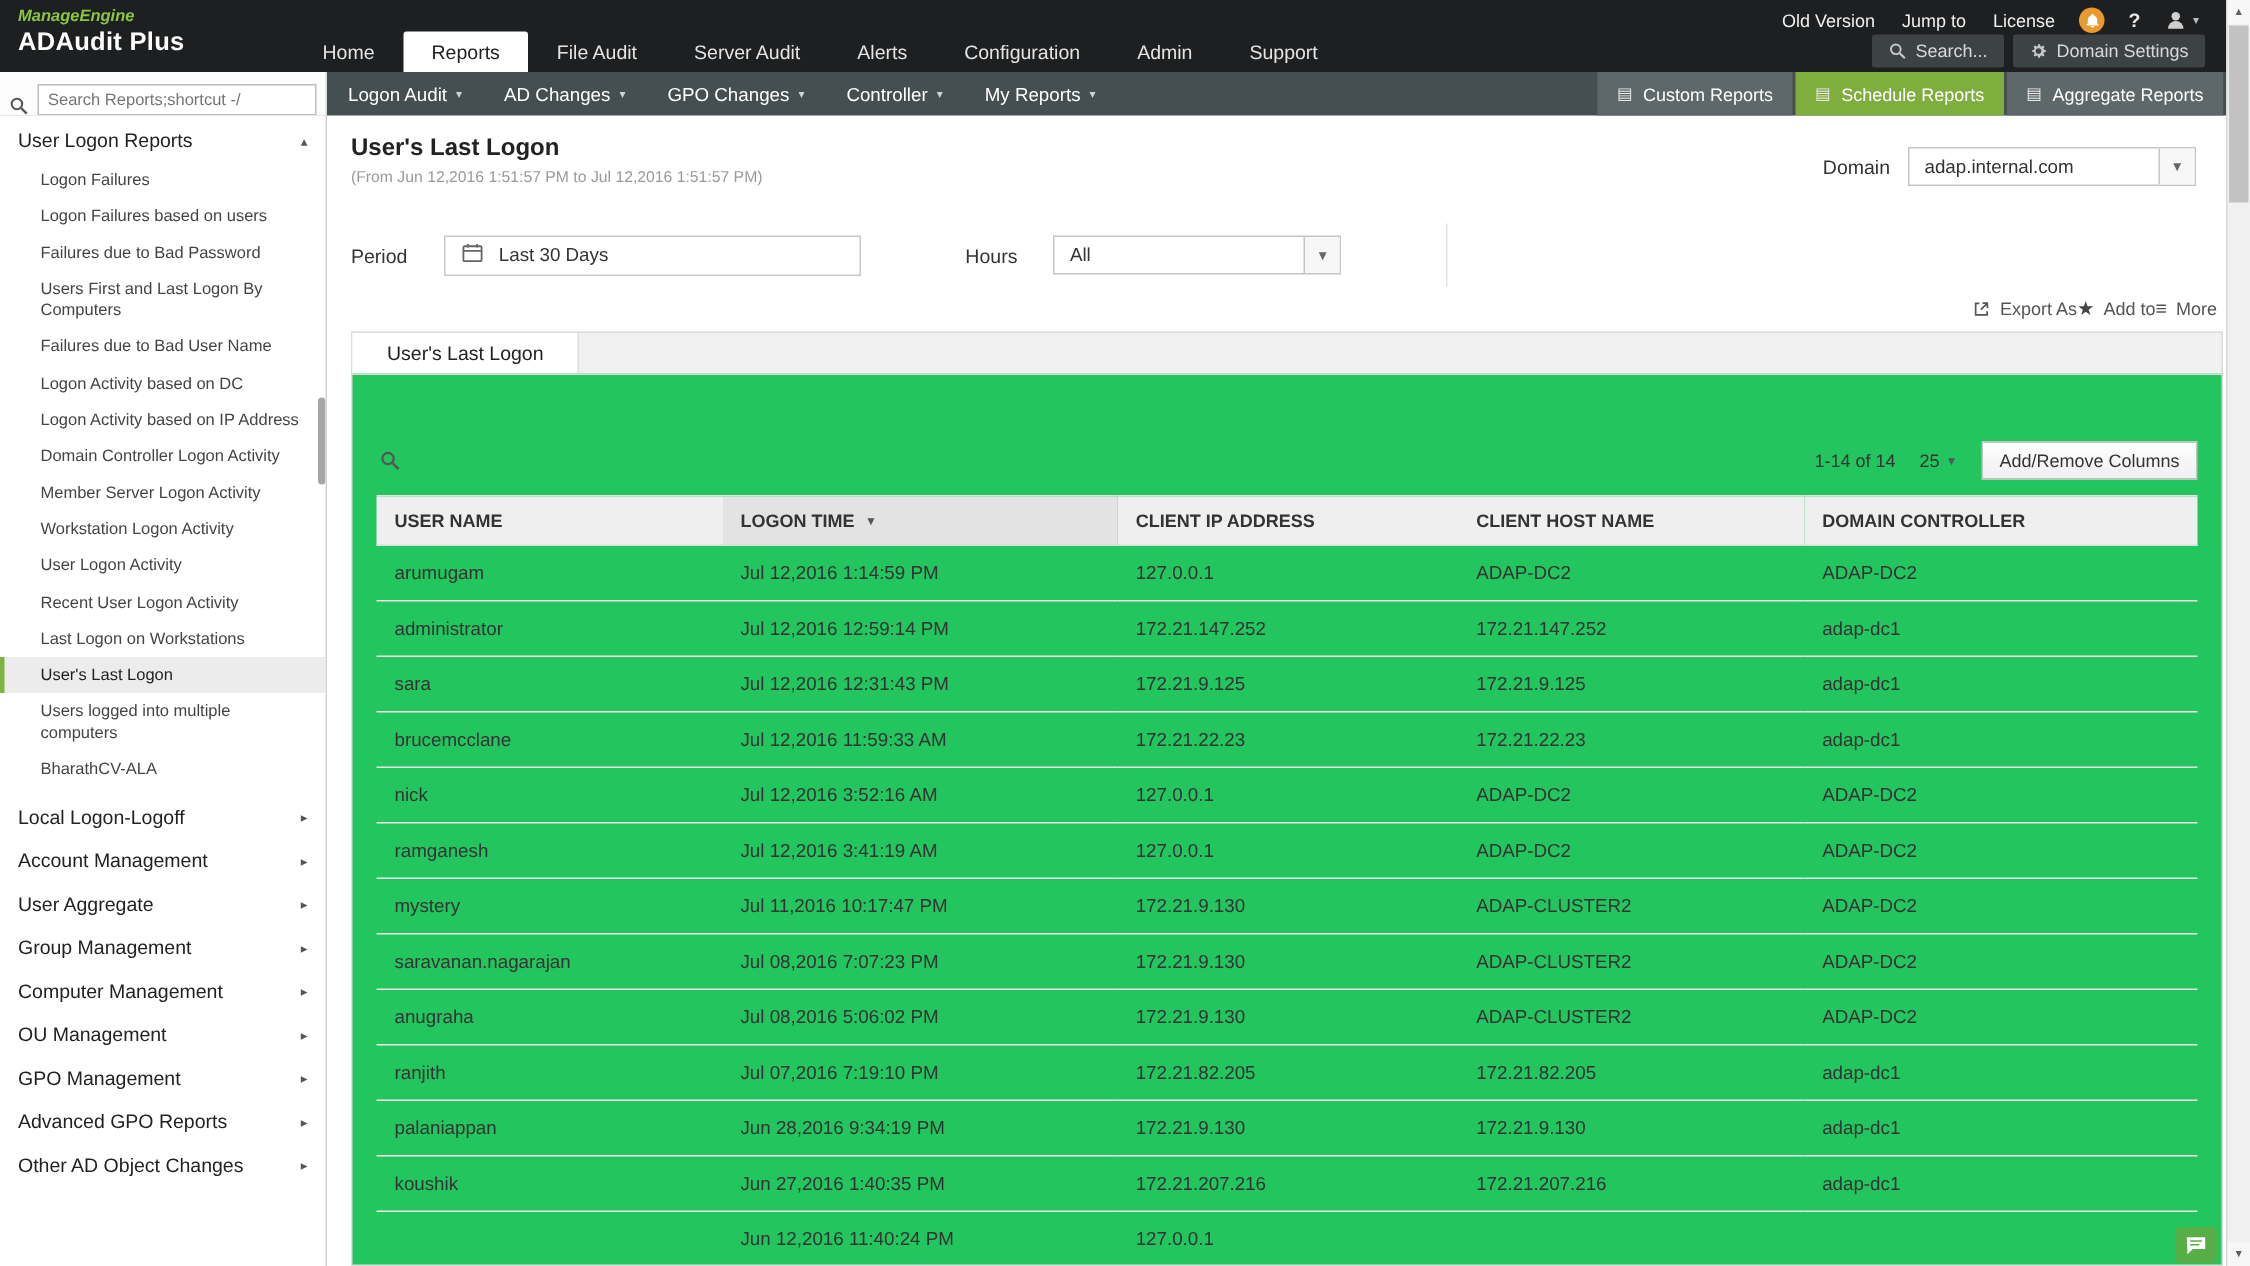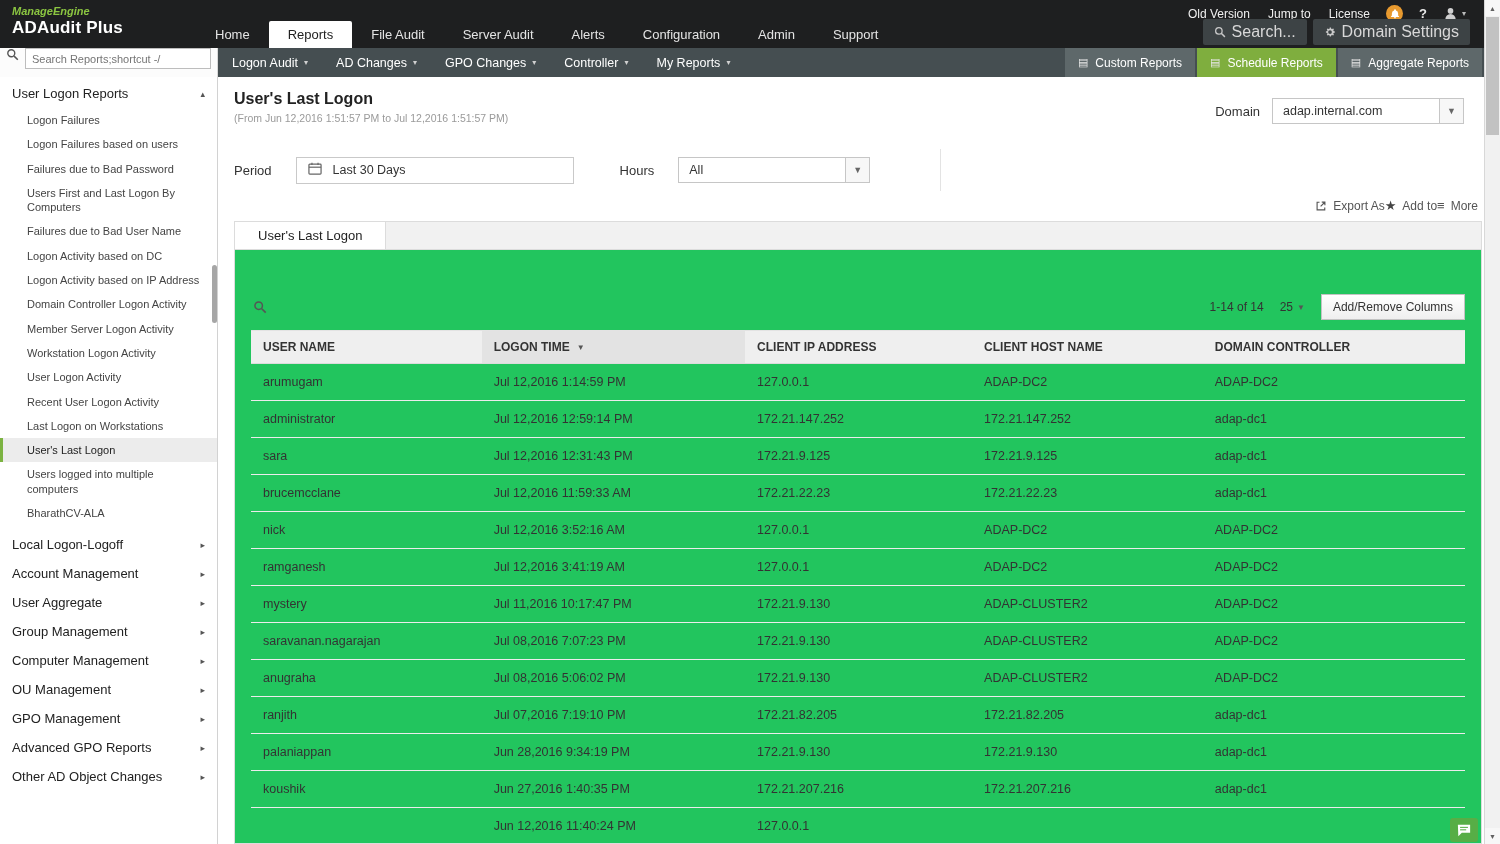--- a/index.html
+++ b/index.html
@@ -15,28 +15,28 @@
   .nav-item{padding:0 19px;line-height:27px;font-size:13px;color:#e4e4e4;cursor:pointer;white-space:nowrap}
   .nav-item.active{background:#fff;color:#222;border-radius:2px 2px 0 0}
   .top-links{position:absolute;right:34px;top:5px;display:flex;align-items:center;gap:16px;font-size:12px;color:#f0f0f0}
   .links-wrap{display:flex;gap:18px}
   .top-link{cursor:pointer;white-space:nowrap}
   .bell-wrap{width:17px;height:17px;border-radius:50%;background:#e89a2f;display:inline-flex;align-items:center;justify-content:center;cursor:pointer}
   .help{font-weight:bold;font-size:13px;cursor:pointer;color:#e8e8e8}
   .user-menu{display:inline-flex;align-items:center;gap:4px;cursor:pointer;color:#cfcfcf}
   .user-menu .caret{font-size:8px;color:#bbb}
   .top-actions{position:absolute;right:30px;bottom:3px;display:flex;gap:6px}
-  .top-btn{display:flex;align-items:center;gap:6px;background:#3d4345;color:#d8d8d8;font-size:16px;
+  .top-btn{display:flex;align-items:center;gap:6px;background:#3d4345;color:#d8d8d8;font-size:12px;
     padding:4px 11px;border-radius:2px;cursor:pointer;white-space:nowrap}
   .top-btn .icn{display:inline-flex;color:#c9c9c9}
 
   
   .subbar{height:29px;background:#454e51;display:flex;align-items:stretch}
   .subbar-left{width:218px;min-width:218px;background:#fcfcfc;border-right:1px solid #d9d9d9;
-    display:flex;align-items:flex-start;padding:0 6px;gap:6px}
+    display:flex;align-items:flex-end;padding:0 6px;gap:6px}
   .subbar-left .icn{display:inline-flex;color:#555}
   .reports-search{flex:1;height:21px;border:1px solid #bdbdbd;font-size:11px;padding:0 6px;color:#555;
     font-family:"Liberation Sans",sans-serif;outline:none}
   .menus{display:flex;align-items:center}
   .menu{display:flex;align-items:center;gap:6px;padding:0 14px;font-size:12.5px;color:#fff;cursor:pointer;white-space:nowrap}
   .menu .caret{font-size:8px;color:#d0d0d0}
   .subbar-right{margin-left:auto;display:flex;align-items:stretch;gap:2px;padding-right:18px}
   .sb-btn{display:flex;align-items:center;gap:7px;padding:0 13px;font-size:12px;color:#fff;
     background:#5e686a;cursor:pointer;white-space:nowrap}
   .sb-btn.green{background:#7fae3e}
@@ -64,21 +64,21 @@
   .select{display:flex;align-items:center;border:1px solid #c6c6c6;background:#fff;height:26px;cursor:pointer}
   .select .val{padding:0 10px;font-size:12.5px;color:#333;flex:1;white-space:nowrap}
   .select .caret-box{width:24px;align-self:stretch;border-left:1px solid #c6c6c6;display:flex;
     align-items:center;justify-content:center;color:#666;font-size:9px;background:#f7f7f7}
   .domain-select{width:192px}
   .filters{margin-top:26px;display:flex;align-items:center;height:40px}
   .filter-label{font-size:13px;color:#333}
   .period-box{margin-left:24px;width:278px;height:27px;border:1px solid #c9c9c9;display:flex;
     align-items:center;gap:11px;padding:0 11px;background:#fff;cursor:pointer}
   .period-box .val{font-size:12.5px;color:#333}
-  .hours-label{margin-left:46px}
+  .hours-label{margin-left:70px}
   .hours-select{margin-left:24px;width:192px}
   .vdivider{margin-left:70px;height:42px;border-left:1px solid #e3e3e3}
   .actions-row{display:flex;justify-content:flex-end;align-items:center;font-size:12px;
     color:#555;margin:8px 4px 8px 0}
   .action{display:flex;align-items:center;gap:6px;cursor:pointer;white-space:nowrap}
   .action .icn{display:inline-flex;color:#555}
   .star{font-size:13px;color:#444;line-height:1}
   .more-glyph{font-size:13px;color:#555}
 
   .tabstrip{display:flex;background:#f1f1f1;border:1px solid #dcdcdc;border-bottom:none;height:28px}

